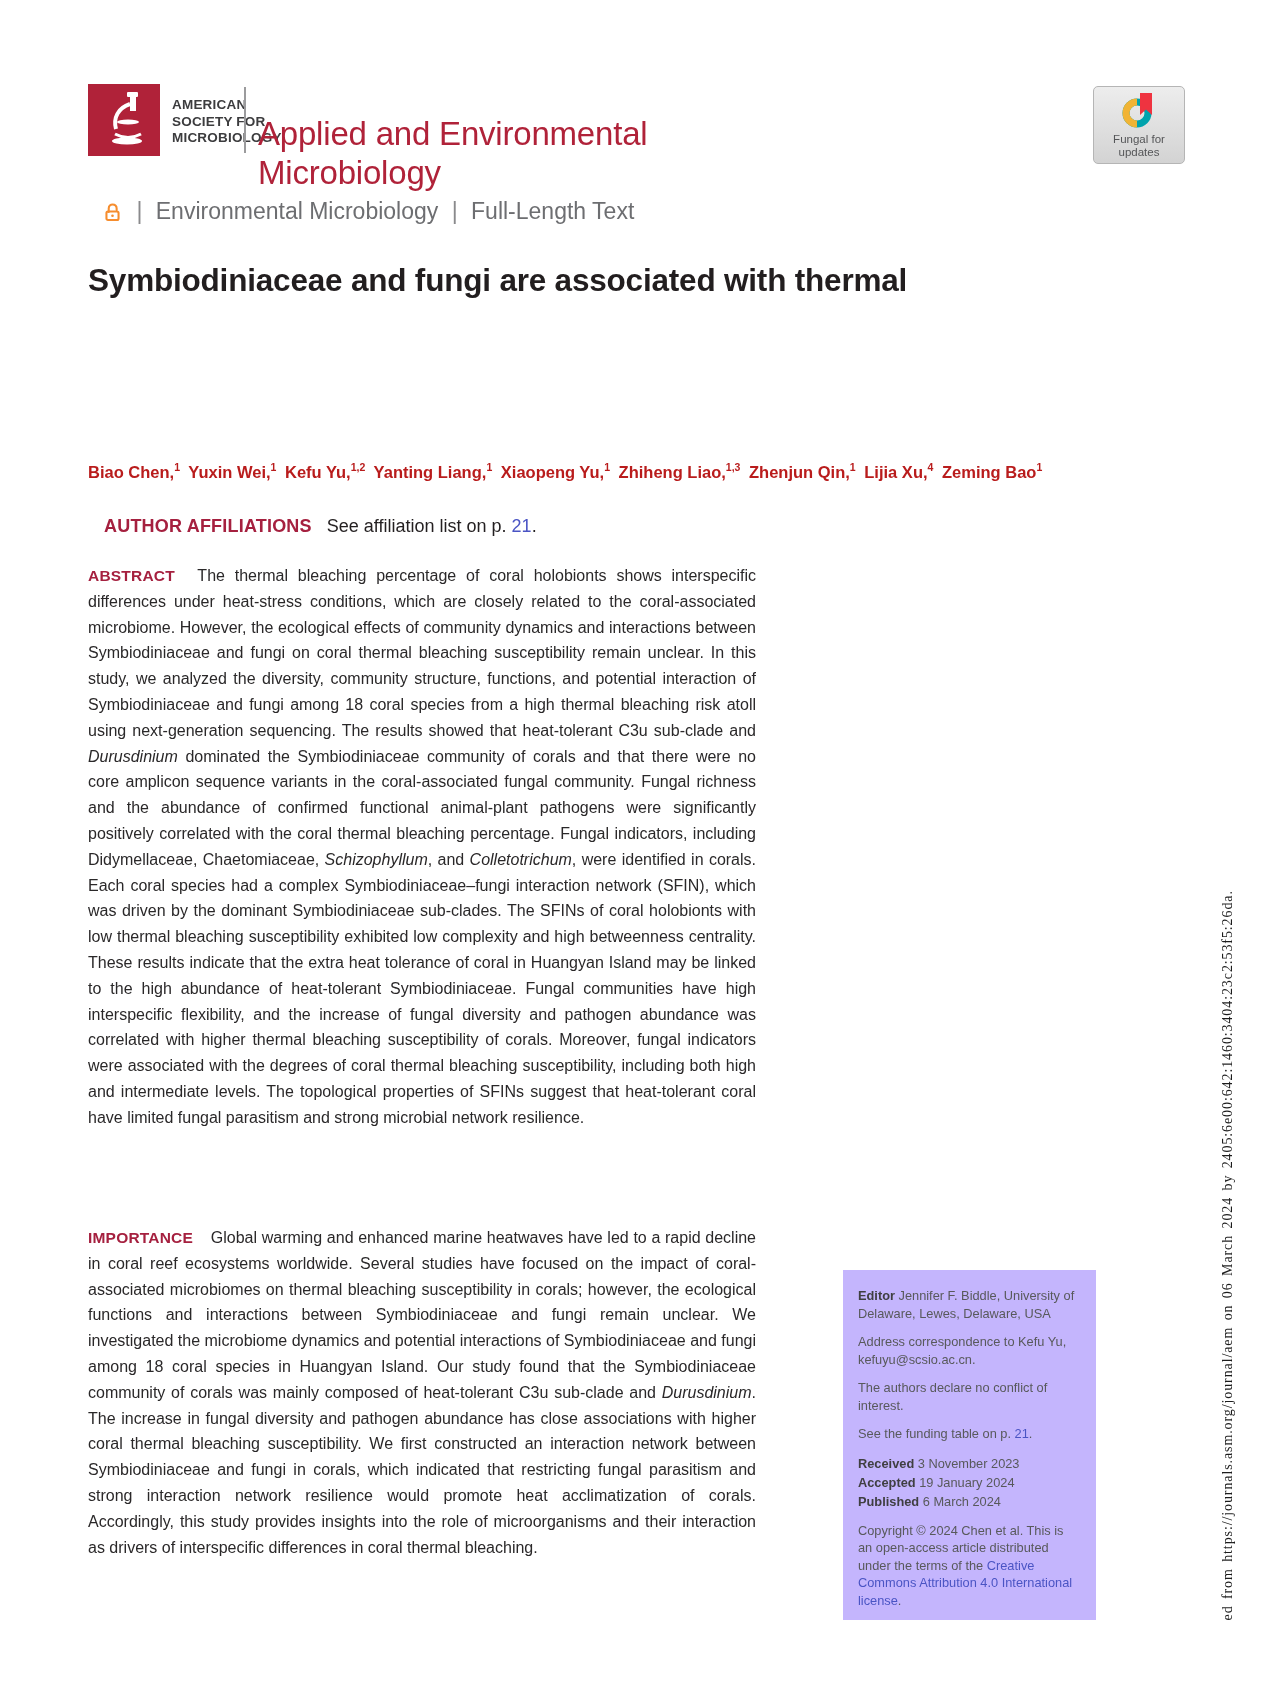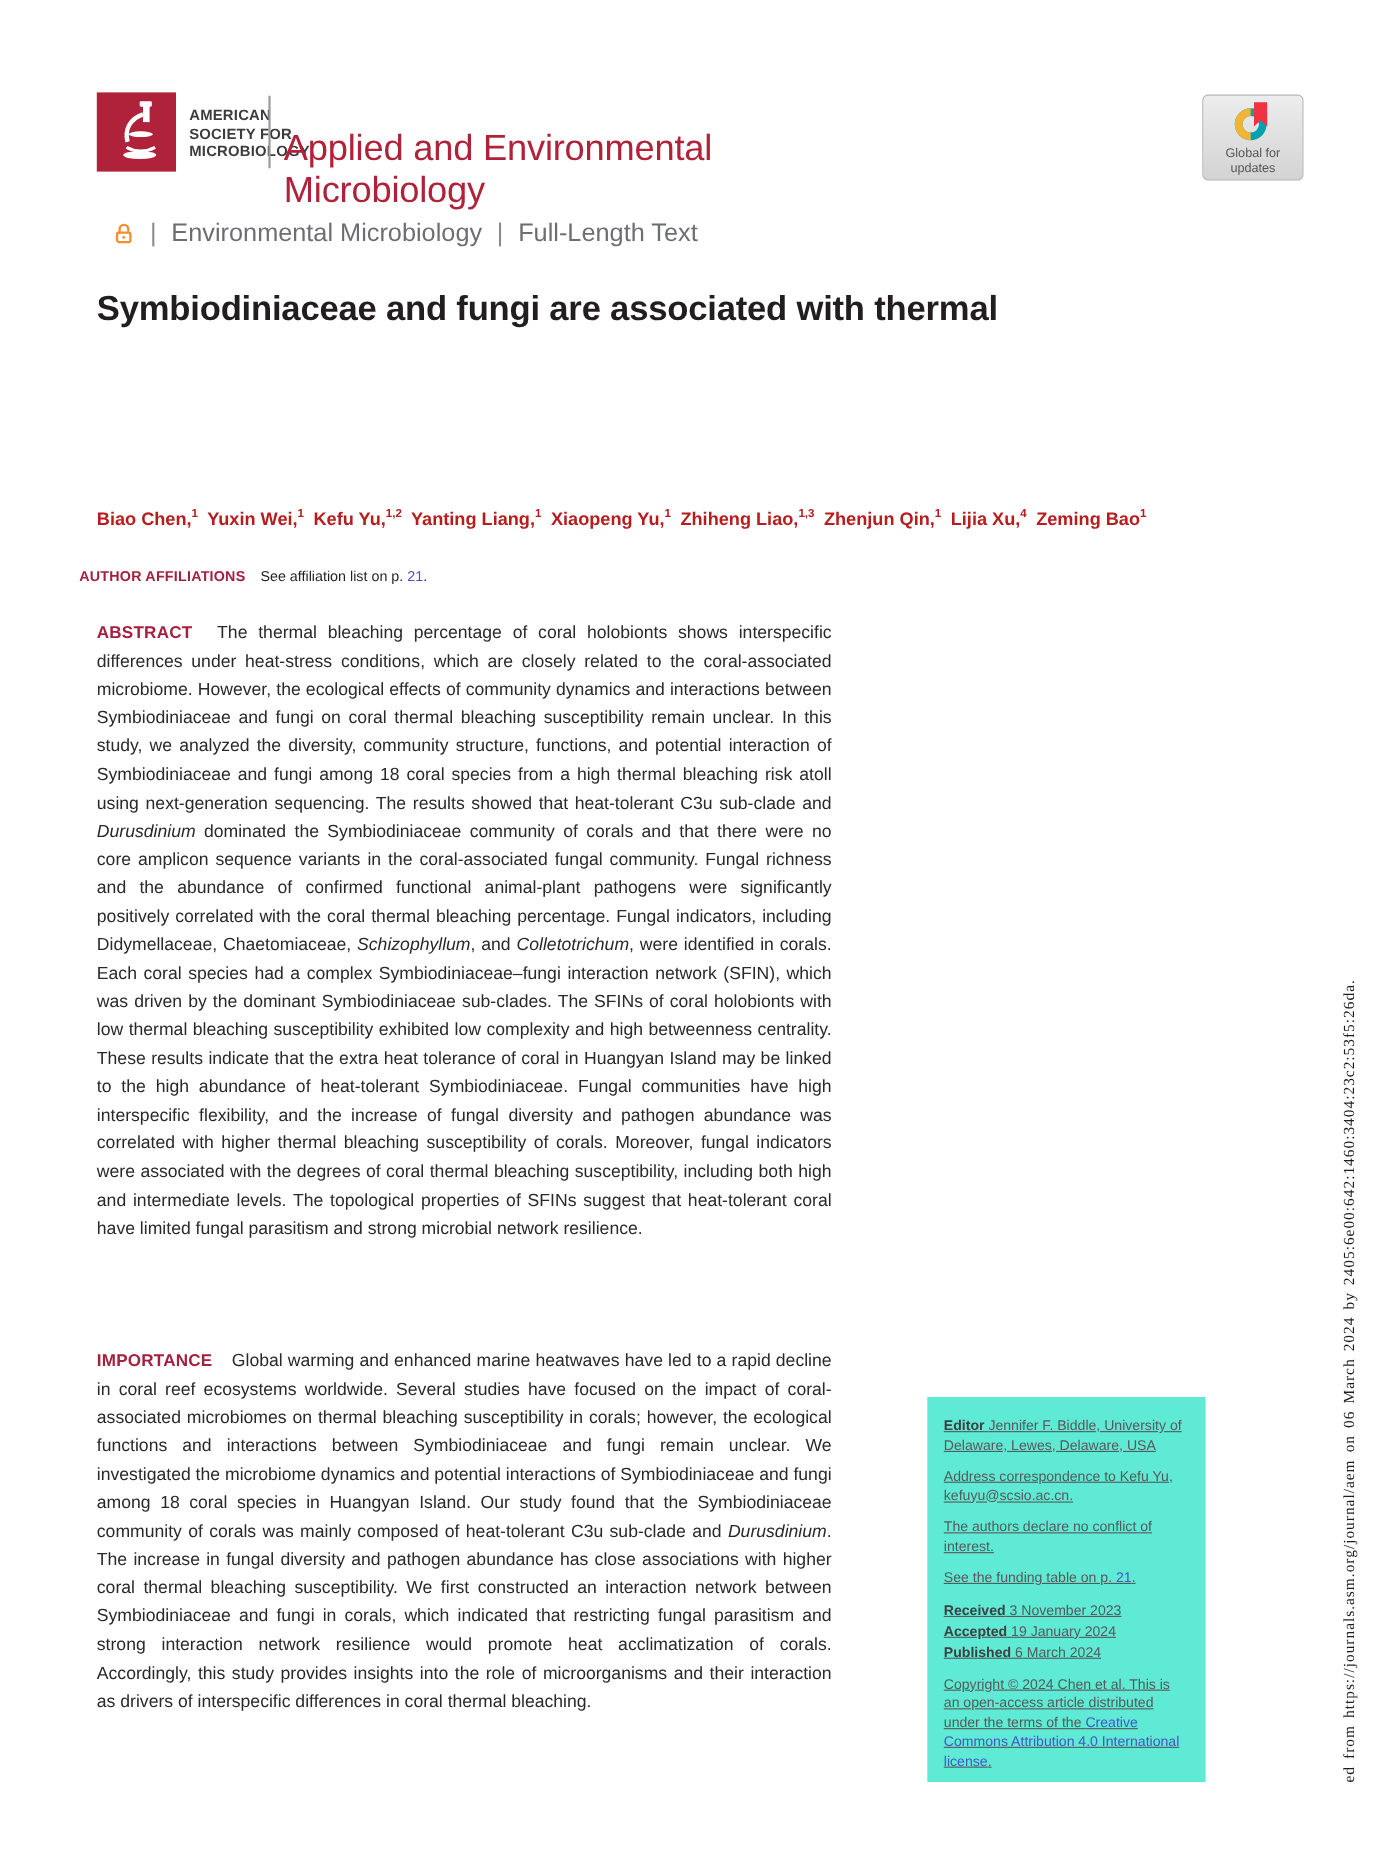--- a/index.html
+++ b/index.html
@@ -21,36 +21,36 @@
   
   .meta-row{position:absolute;left:104px;top:198px;font-size:23px;color:#6d6e71;}
   .meta-row .sep{margin:0 7px;color:#8a8a8c;}
   .oa-icon{display:inline-block;vertical-align:-3px;margin-right:2px;}
 
   
   .title{position:absolute;left:88px;top:256px;width:980px;font-size:31.5px;font-weight:700;
          line-height:48.5px;color:#221e1f;letter-spacing:-.2px;}
   .authors{position:absolute;left:88px;top:461px;width:980px;font-size:16.5px;font-weight:700;color:#b91c1c;}
   .authors sup{font-size:10.5px;font-weight:700;margin-right:4px;}
-  .affil{position:absolute;left:72px;top:516px;font-size:13px;color:#231f20;}
+  .affil{position:absolute;left:104px;top:516px;font-size:18px;color:#231f20;}
   .red-label{color:#a5203f;font-weight:700;letter-spacing:.2px;}
   .affil .red-label{margin-right:10px;}
   a.pg-link,.pg-link{color:#4a54c4;text-decoration:none;cursor:pointer;}
 
   
   .para{position:absolute;left:88px;width:668px;font-size:16px;line-height:25.8px;
         text-align:justify;color:#2a2829;}
   .para .red-label{margin-right:13px;font-size:15.5px;}
   .abstract{top:563px;}
   .importance{top:1225px;}
   .it{font-style:italic;}
 
   
   .sidebar{position:absolute;left:843px;top:1270px;width:253px;box-sizing:border-box;
-           background:#5eead4;padding:17px 15px 15px 15px;font-size:12.8px;line-height:17.5px;color:#58595b;text-decoration:underline;}
+           background:#c4b5fd;padding:17px 15px 15px 15px;font-size:12.8px;line-height:17.5px;color:#58595b;}
   .sidebar p{margin:0 0 11px 0;}
   .sidebar b{color:#3f3f41;font-weight:700;}
   .sidebar .dates{line-height:19px;}
   .sb-link{color:#4a54c4;cursor:pointer;}
 
   
   .footer{position:absolute;left:88px;top:1636px;width:1044px;font-size:13.5px;color:#2e2c2d;
           display:flex;justify-content:space-between;margin-top:26px;}
   .footer .fl span{margin-right:20px;}
   .footer .fr b{margin-left:16px;font-size:14.5px;}
@@ -87,21 +87,21 @@
     <div>Microbiology</div>
   </div>
 
   <div class="check-badge">
     <svg width="44" height="40" viewBox="0 0 44 40">
       <circle cx="20" cy="22" r="11" fill="none" stroke="#00a3ad" stroke-width="7"></circle>
       <path d="M20 33 a11 11 0 0 1 0 -22" fill="none" stroke="#f1b434" stroke-width="7"></path>
       <path d="M23 2 h12 v22 l-6 -5.4 l-6 5.4 z" fill="#ef3340"></path>
     </svg>
     <div class="check-text">
-      <div>Global for</div>
+      <div>Fungal for</div>
       <div>updates</div>
     </div>
   </div>
 
   <div class="meta-row">
     <span class="oa-icon">
       <svg width="17" height="20" viewBox="0 0 18 20">
         <path d="M5 10 V6.2 a4.2 4.2 0 0 1 8.4 0 V8" fill="none" stroke="#f68d2e" stroke-width="2.2" stroke-linecap="round"></path>
         <rect x="2.6" y="9.5" width="12.8" height="9" rx="1.6" fill="none" stroke="#f68d2e" stroke-width="2.2"></rect>
         <circle cx="9" cy="14" r="1.4" fill="#f68d2e"></circle>

